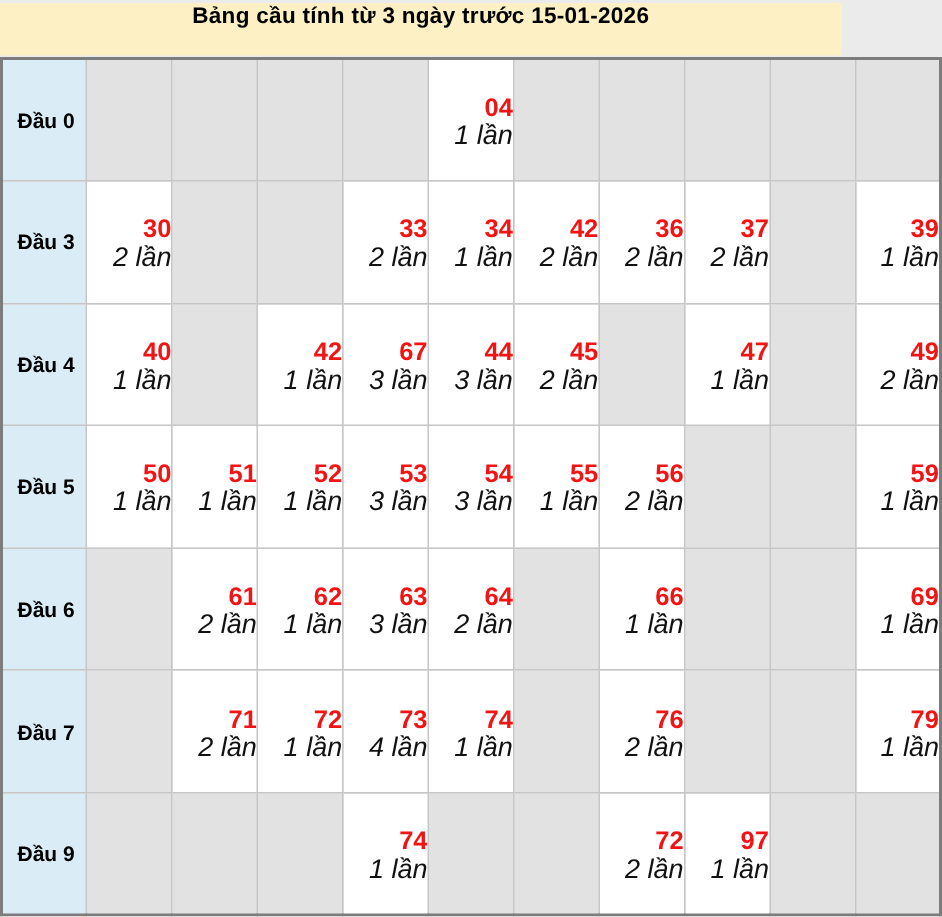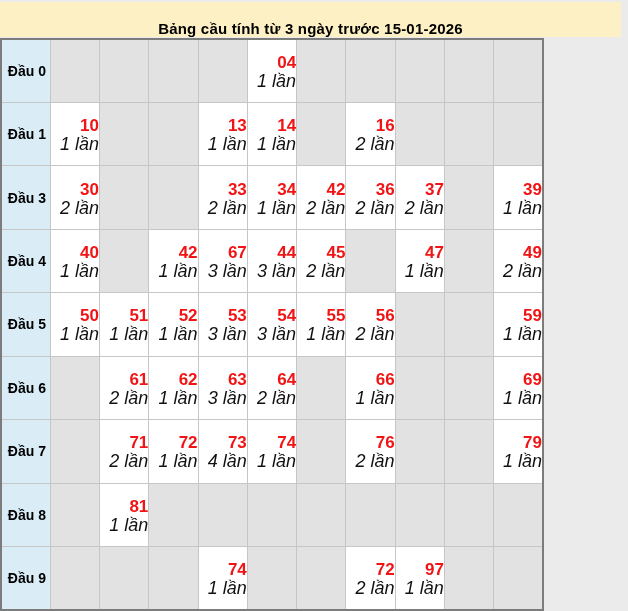--- a/index.html
+++ b/index.html
@@ -21,36 +21,36 @@
   }
   body { background: var(--page-bg); }
   .page {
     width: 628px;
     height: 611px;
     background: var(--page-bg);
     overflow: hidden;
   }
   .title-bar {
     margin-top: 2px;
-    width: 621px;
+    width: 561px;
     height: 35px;
     background: var(--title-bg);
     display: flex;
-    align-items: flex-end;
+    align-items: flex-start;
     justify-content: center;
   }
   .title-bar .title {
     font-size: 15px;
     font-weight: bold;
     color: var(--text-color);
     letter-spacing: 0.2px;
   }
   table.board {
     margin-top: 1px;
-    width: 544px;
+    width: 628px;
     height: 573px;
     border-collapse: collapse;
     table-layout: fixed;
     border: 2px solid var(--table-border);
   }
   table.board td {
     border: 1px solid var(--grid-line);
     height: 55px;
     overflow: hidden;
   }
@@ -102,45 +102,20 @@
             <div class="num">04</div>
             <div class="count">1 lần</div>
           </td>
           <td class="empty"></td>
           <td class="empty"></td>
           <td class="empty"></td>
           <td class="empty"></td>
           <td class="empty"></td>
         </tr>
         <tr>
-          <td class="row-label">Đầu 1</td>
-          <td class="filled">
-            <div class="num">10</div>
-            <div class="count">1 lần</div>
-          </td>
-          <td class="empty"></td>
-          <td class="empty"></td>
-          <td class="filled">
-            <div class="num">13</div>
-            <div class="count">1 lần</div>
-          </td>
-          <td class="filled">
-            <div class="num">14</div>
-            <div class="count">1 lần</div>
-          </td>
-          <td class="empty"></td>
-          <td class="filled">
-            <div class="num">16</div>
-            <div class="count">2 lần</div>
-          </td>
-          <td class="empty"></td>
-          <td class="empty"></td>
-          <td class="empty"></td>
-        </tr>
-        <tr>
           <td class="row-label">Đầu 3</td>
           <td class="filled">
             <div class="num">30</div>
             <div class="count">2 lần</div>
           </td>
           <td class="empty"></td>
           <td class="empty"></td>
           <td class="filled">
             <div class="num">33</div>
             <div class="count">2 lần</div>
@@ -292,36 +267,20 @@
           <td class="filled">
             <div class="num">76</div>
             <div class="count">2 lần</div>
           </td>
           <td class="empty"></td>
           <td class="empty"></td>
           <td class="filled">
             <div class="num">79</div>
             <div class="count">1 lần</div>
           </td>
-        </tr>
-        <tr>
-          <td class="row-label">Đầu 8</td>
-          <td class="empty"></td>
-          <td class="filled">
-            <div class="num">81</div>
-            <div class="count">1 lần</div>
-          </td>
-          <td class="empty"></td>
-          <td class="empty"></td>
-          <td class="empty"></td>
-          <td class="empty"></td>
-          <td class="empty"></td>
-          <td class="empty"></td>
-          <td class="empty"></td>
-          <td class="empty"></td>
         </tr>
         <tr>
           <td class="row-label">Đầu 9</td>
           <td class="empty"></td>
           <td class="empty"></td>
           <td class="empty"></td>
           <td class="filled">
             <div class="num">74</div>
             <div class="count">1 lần</div>
           </td>

